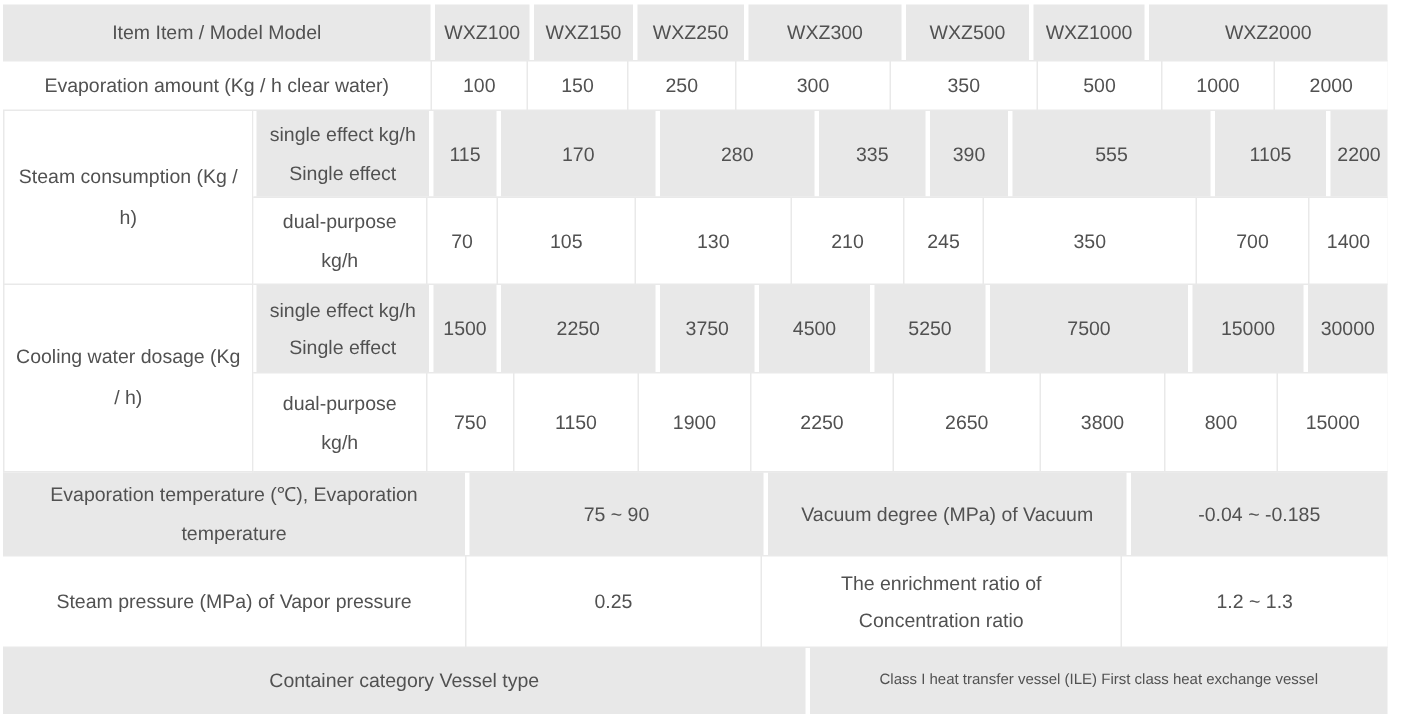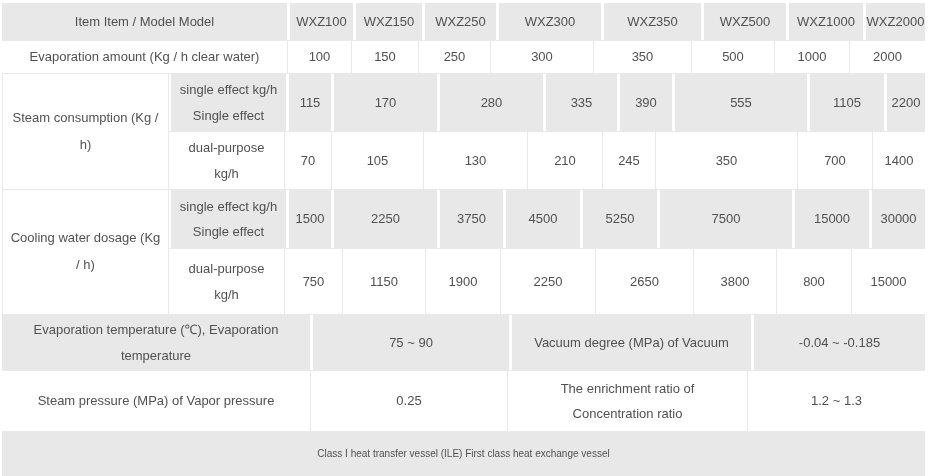--- a/index.html
+++ b/index.html
@@ -56,21 +56,20 @@
 <body>
 
 <div class="spec-table">
 
   <div class="row gray h37">
     <div class="cell w285">Item Item / Model Model</div>
     <div class="cell w63">WXZ100</div>
     <div class="cell w66">WXZ150</div>
     <div class="cell w71">WXZ250</div>
     <div class="cell w102">WXZ300</div>
-    <div class="cell w97">WXZ350</div>
     <div class="cell w82">WXZ500</div>
     <div class="cell w74">WXZ1000</div>
     <div class="cell flexfill">WXZ2000</div>
   </div>
 
   <div class="row white h34">
     <div class="cell w285">Evaporation amount (Kg / h clear water)</div>
     <div class="cell w63">100</div>
     <div class="cell w66">150</div>
     <div class="cell w71">250</div>
@@ -161,16 +160,17 @@
   <div class="row white h62">
     <div class="cell w308">Steam pressure (MPa) of Vapor pressure</div>
     <div class="cell w196">0.25</div>
     <div class="cell w239">
       <span class="mw205">The enrichment ratio of Concentration ratio</span>
     </div>
     <div class="cell flexfill">1.2 ~ 1.3</div>
   </div>
 
   <div class="row gray h44">
+    <div class="cell w535">Container category Vessel type</div>
     <div class="cell flexfill tight">Class I heat transfer vessel (ILE) First class heat exchange vessel</div>
   </div>
 
 </div>
 
 </body></html>

